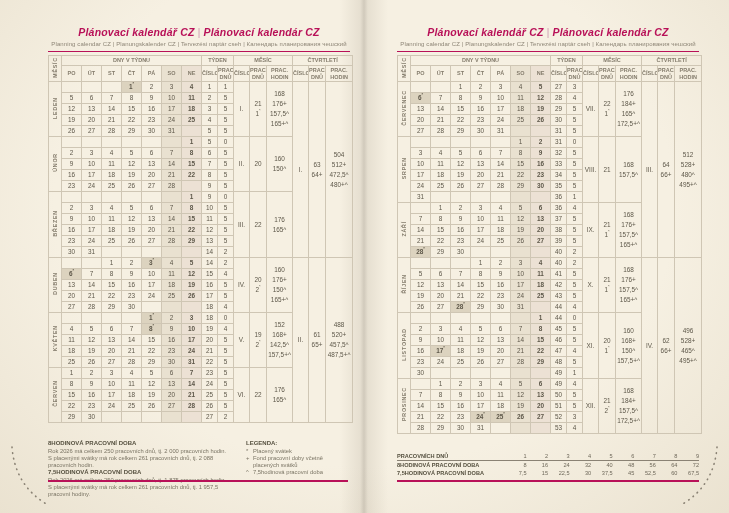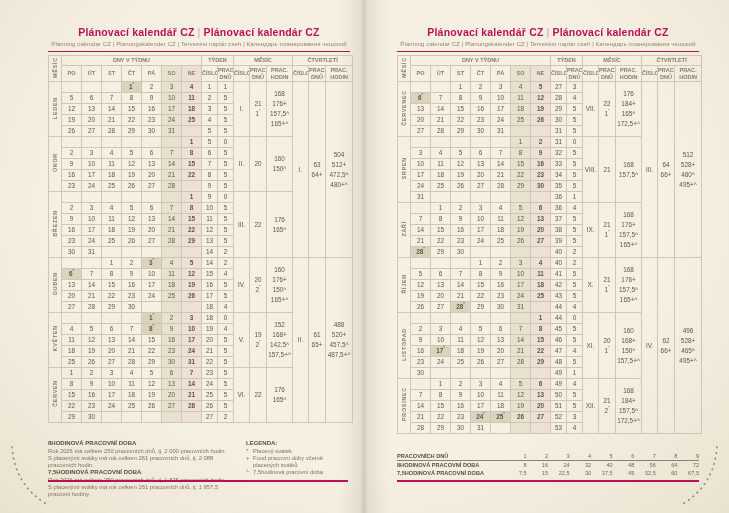--- a/index.html
+++ b/index.html
@@ -9,21 +9,21 @@
   *{box-sizing:border-box;}
   html,body{margin:0;padding:0;overflow:hidden;}
   body{width:729px;height:513px;background:#e3dbc9;font-family:"Liberation Sans",sans-serif;position:relative;}
   .book{position:absolute;inset:0;background:radial-gradient(ellipse at 50% 40%, #f6f0e2 60%, #eae2d0 100%);}
   .spine{position:absolute;left:340px;top:0;width:48px;height:100%;pointer-events:none;
     background:linear-gradient(90deg, rgba(90,75,55,0) 0%, rgba(90,75,55,0.10) 42%, rgba(60,48,34,0.20) 50%, rgba(90,75,55,0.10) 58%, rgba(90,75,55,0) 100%);}
   .page{position:absolute;top:6px;height:501px;}
   .page.left{left:8px;width:354px;padding:20px 12px 0 40px;}
   .page.right{left:367px;width:354px;padding:20px 22px 0 30px;}
   .page-header{text-align:center;}
-  .title{font-size:10.5px;font-weight:bold;color:var(--accent);letter-spacing:0.2px;}
+  .title{font-size:10.5px;font-weight:bold;color:var(--accent);letter-spacing:0.2px;font-style:italic;}
   .title-sep{color:#cf9eb2;padding:0 3px;font-weight:normal;}
   .subtitle{font-size:6px;color:#8d8576;margin-top:3px;letter-spacing:0.1px;}
   .head-rule{border-top:1.5px solid var(--accent);margin-top:4px;}
   table.cal{border-collapse:collapse;width:100%;table-layout:fixed;margin-top:3px;}
   table.cal th,table.cal td{border:0.5px solid var(--border);padding:0;text-align:center;vertical-align:middle;overflow:hidden;}
   table.cal th{font-size:5.5px;font-weight:bold;color:var(--grey);line-height:1.15;height:10px;}
   table.cal tr.sub th{height:16px;}
   table.cal tbody td{height:11px;line-height:10px;font-size:6.4px;color:var(--ink);}
   td.mname,th.mname-h{width:13px;}
   .vtext{writing-mode:vertical-rl;transform:rotate(180deg);display:inline-block;font-size:5.3px;letter-spacing:0.8px;color:var(--grey);font-weight:bold;}

